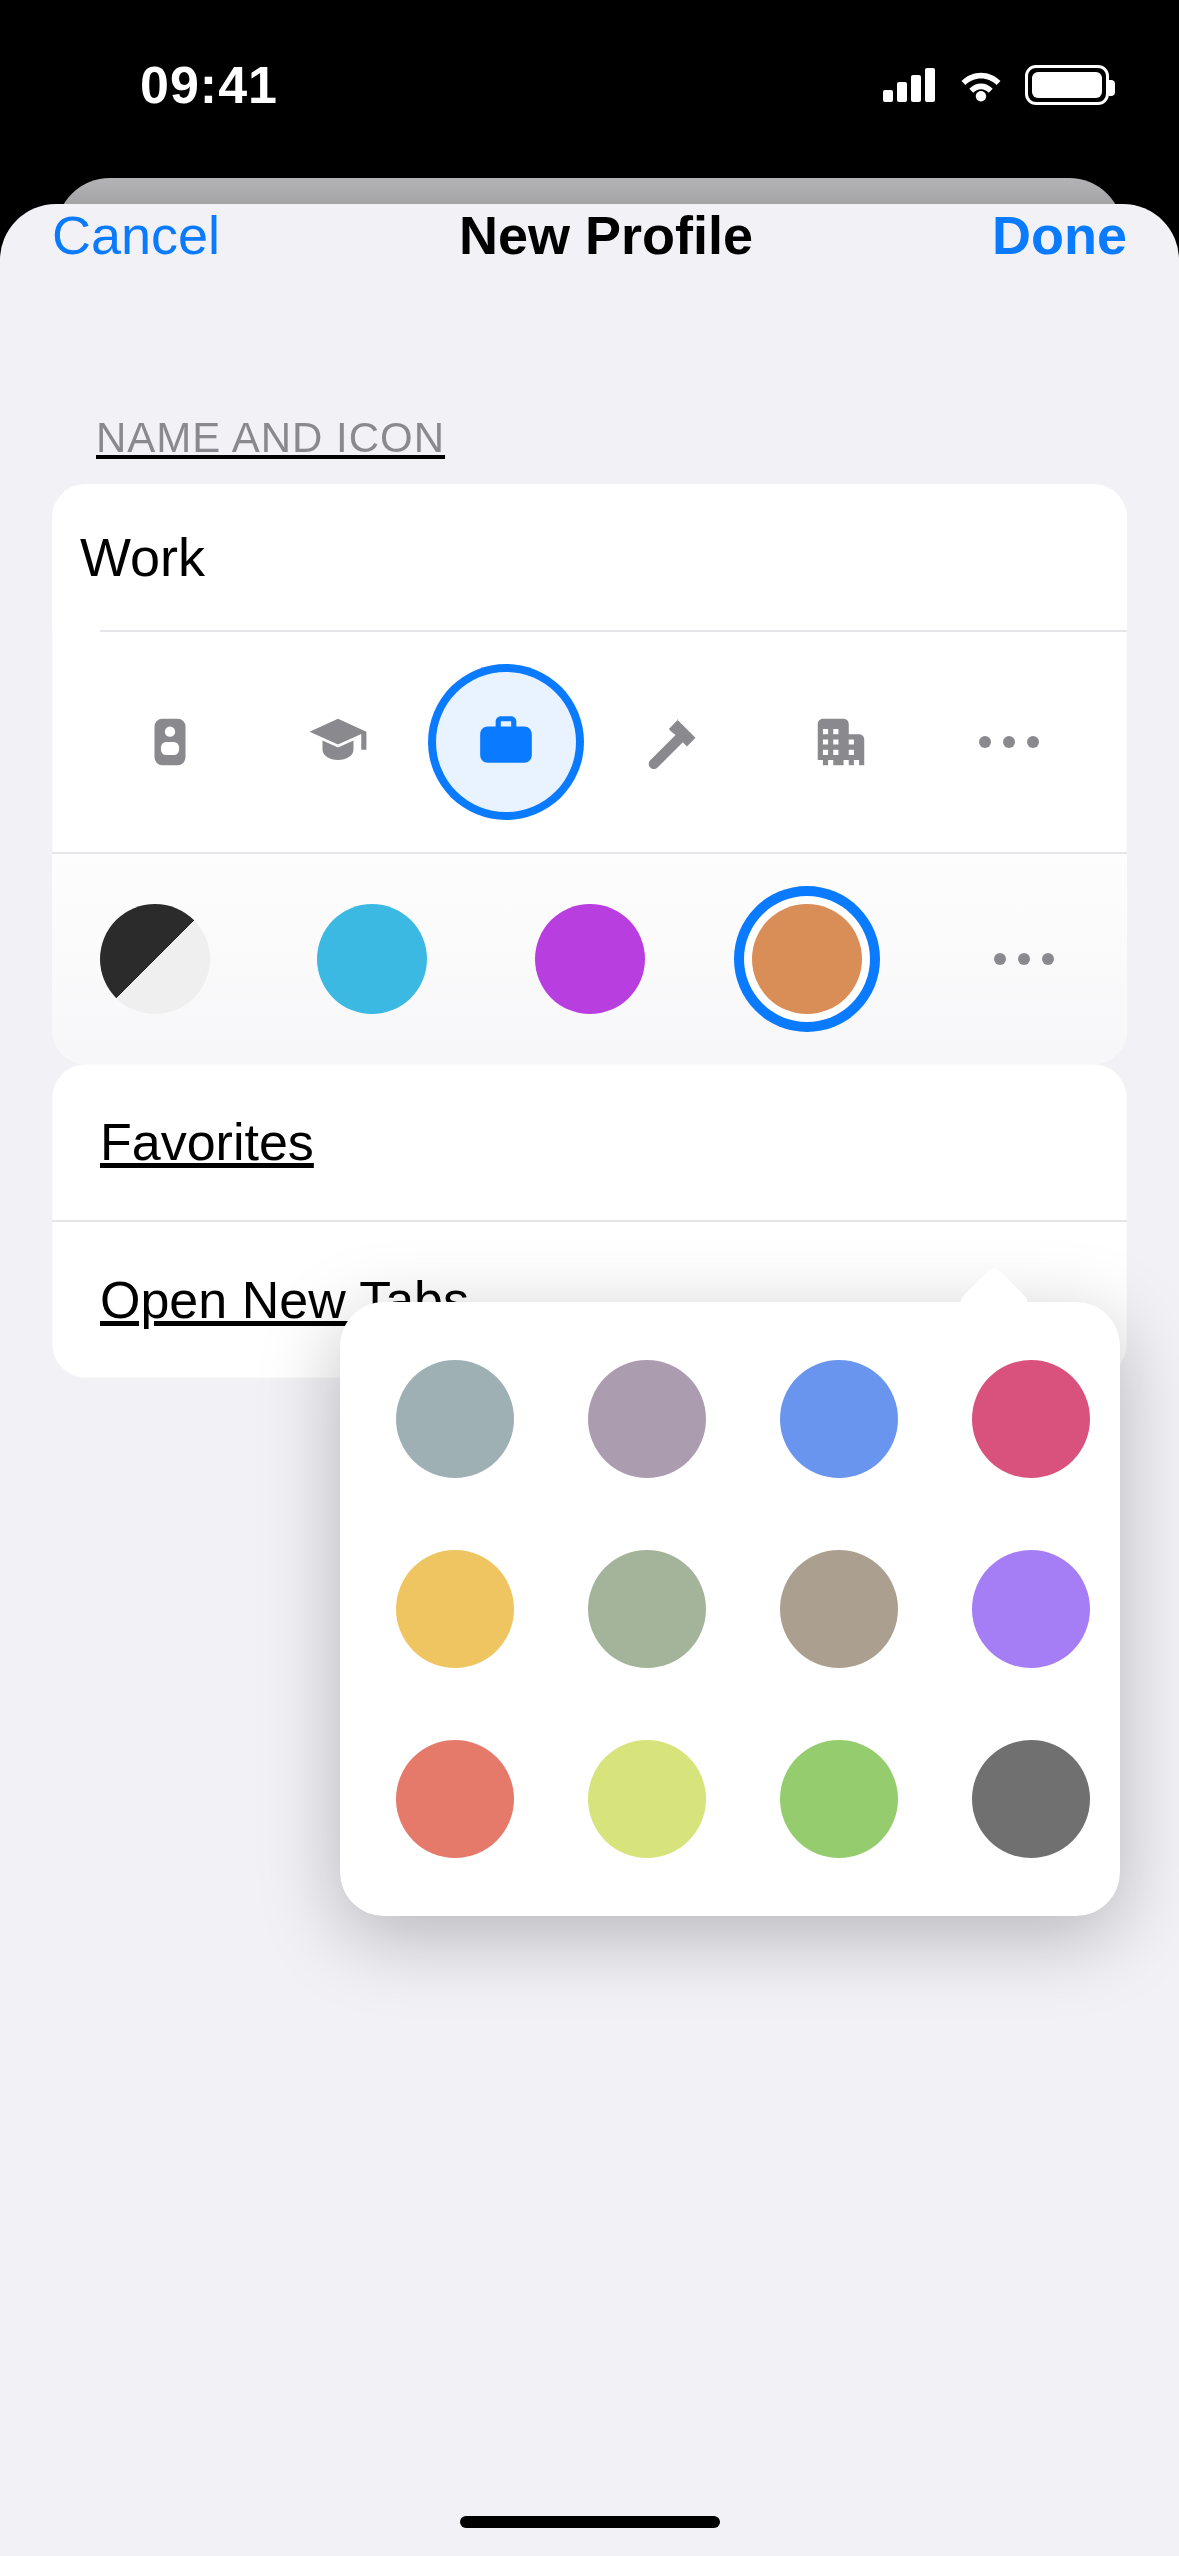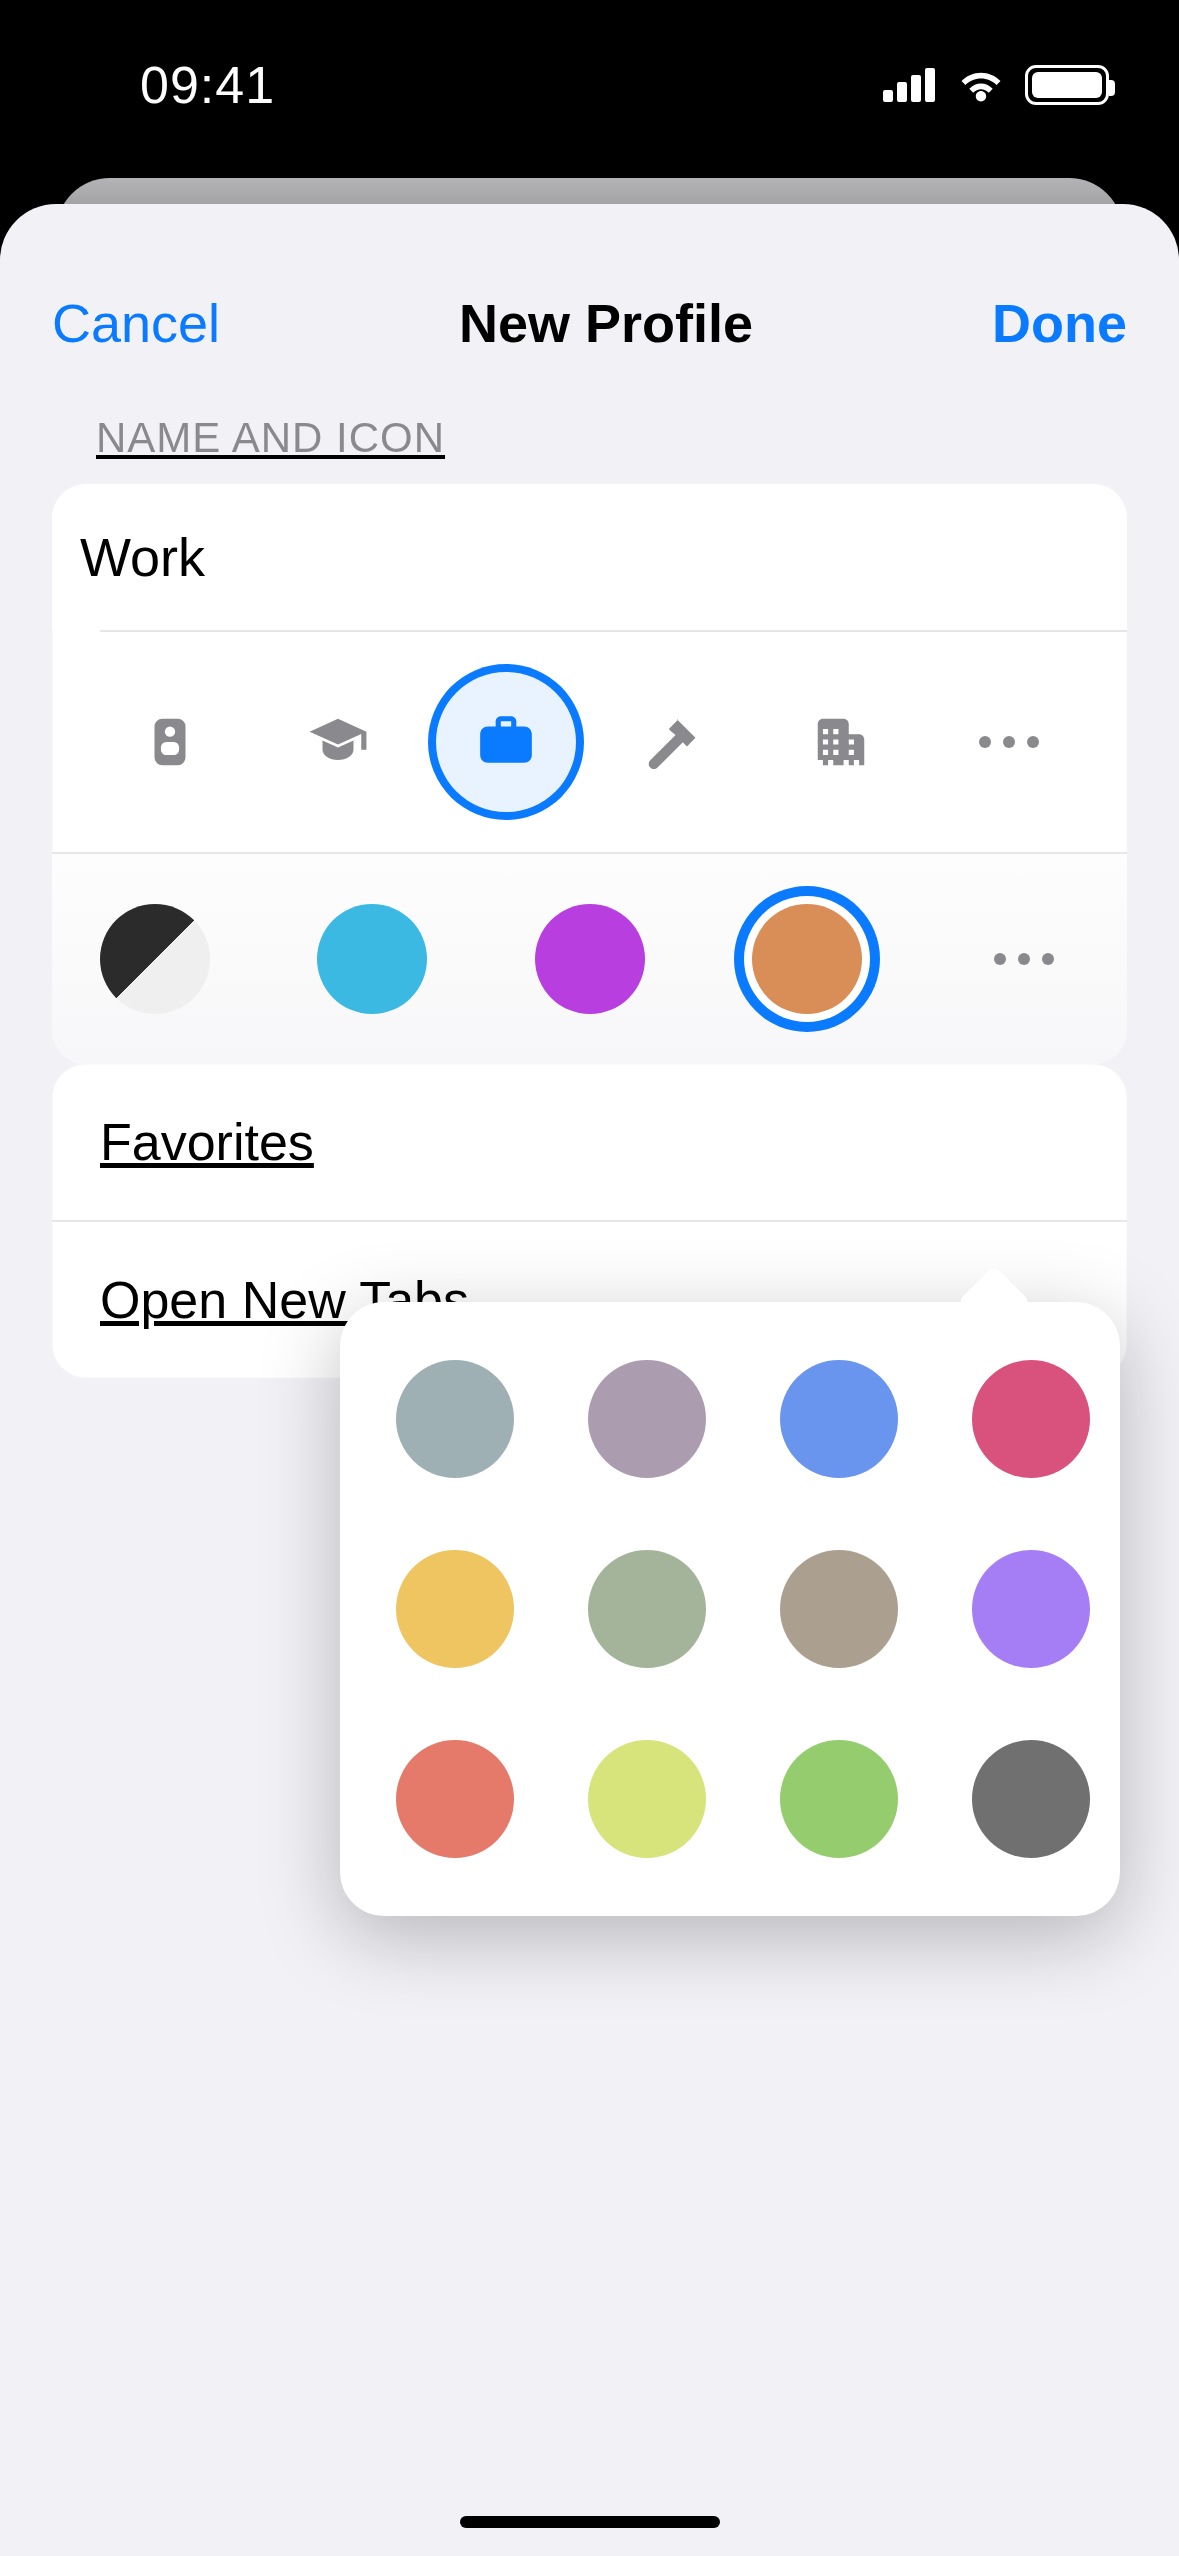--- a/index.html
+++ b/index.html
@@ -1,38 +1,38 @@
 <!DOCTYPE html>
 <html><head>
 <meta charset="utf-8">
 <style>
   * { margin: 0; padding: 0; box-sizing: border-box; -webkit-font-smoothing: antialiased; }
   html, body { width: 1179px; height: 2556px; font-family: -apple-system, "SF Pro Text", "Helvetica Neue", Arial, sans-serif; }
   body { background:#000; position:relative; overflow:hidden; }
 
   
   .status-bar { position:absolute; top:0; left:0; right:0; height:170px; background:#000; color:#fff; display:flex; align-items:center; justify-content:space-between; padding:0 70px; }
-  .status-time { font-size:52px; font-weight:400; letter-spacing:1px; margin-left:70px;}
+  .status-time { font-size:52px; font-weight:700; letter-spacing:1px; margin-left:70px;}
   .status-icons { display:flex; align-items:center; gap:18px; }
   .icon-cell, .icon-wifi, .icon-batt { display:inline-block; }
   .icon-cell { width:54px; height:34px; position:relative; }
   .icon-cell span{ position:absolute; bottom:0; width:10px; background:#fff; border-radius:2px;}
   .icon-cell span:nth-child(1){left:0;height:12px;}
   .icon-cell span:nth-child(2){left:14px;height:20px;}
   .icon-cell span:nth-child(3){left:28px;height:27px;}
   .icon-cell span:nth-child(4){left:42px;height:34px;}
   .icon-wifi svg{width:52px;height:40px;fill:#fff;}
   .icon-batt{ width:84px;height:40px;border:3px solid #fff;border-radius:11px;position:relative;}
   .icon-batt::after{content:"";position:absolute;right:-9px;top:12px;width:6px;height:16px;background:#fff;border-radius:0 4px 4px 0;}
   .icon-batt div{position:absolute;left:4px;top:4px;bottom:4px;right:4px;background:#fff;border-radius:6px;}
 
   
   .sheet-back { position:absolute; top:178px; left:56px; right:56px; height:2400px; background:#b5b5b8; border-radius:54px; }
   .sheet { position:absolute; top:204px; left:0; right:0; bottom:0; background:#f2f1f6; border-radius:56px 56px 0 0; box-shadow: 0 -6px 30px rgba(0,0,0,.15); overflow:hidden;}
-  .nav { height:150px; display:flex; align-items:flex-end; justify-content:space-between; padding:0 52px; }
+  .nav { height:150px; display:flex; align-items:flex-start; justify-content:space-between; padding:0 52px; }
   .nav-btn { font-size:54px; color:#0a7aff; background:none; border:none; }
   .nav-title{ font-size:54px; font-weight:600; color:#000; }
   .done { font-weight:600; }
 
   .content { padding: 60px 52px 0 52px; text-decoration: underline; }
   .section-header { font-size:42px; color:#8a8a8e; letter-spacing:1px; margin: 0 0 22px 44px; text-transform:uppercase;}
   .card { background:#fff; border-radius:34px; overflow:hidden; box-shadow: inset 0 0 0 1px rgba(0,0,0,.02);}
   .card + .section-header{ margin-top:96px;}
 
   .name-input{ width:100%; font-size:54px; padding:42px 28px; border:none; outline:none; color:#000;}

